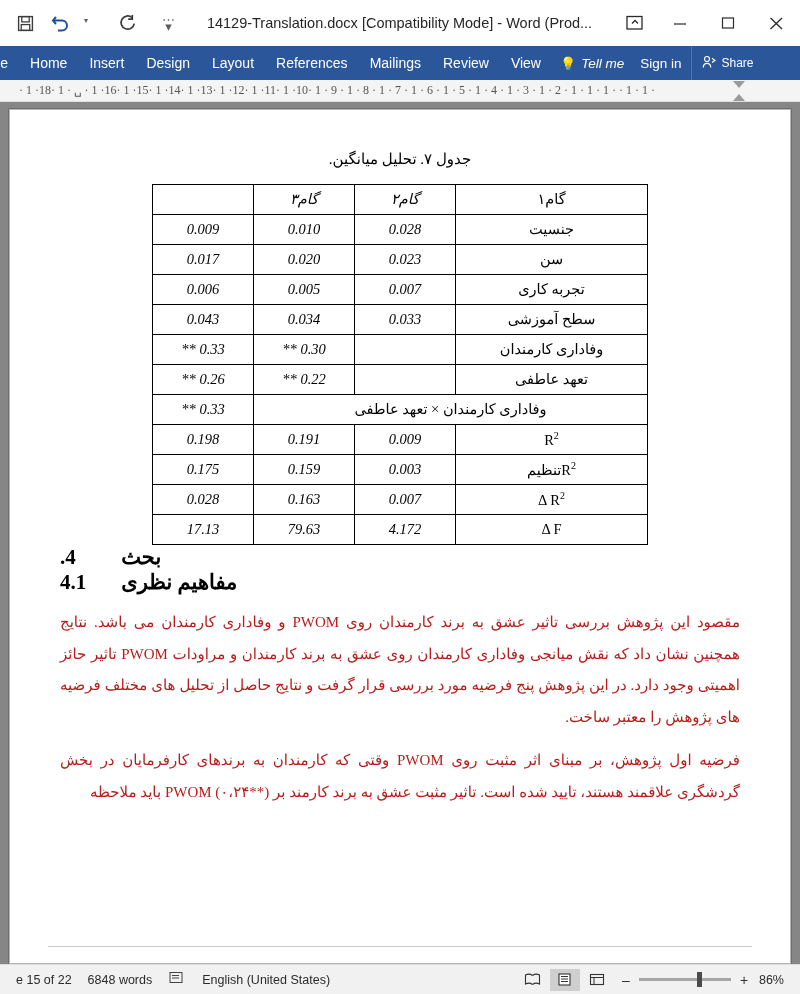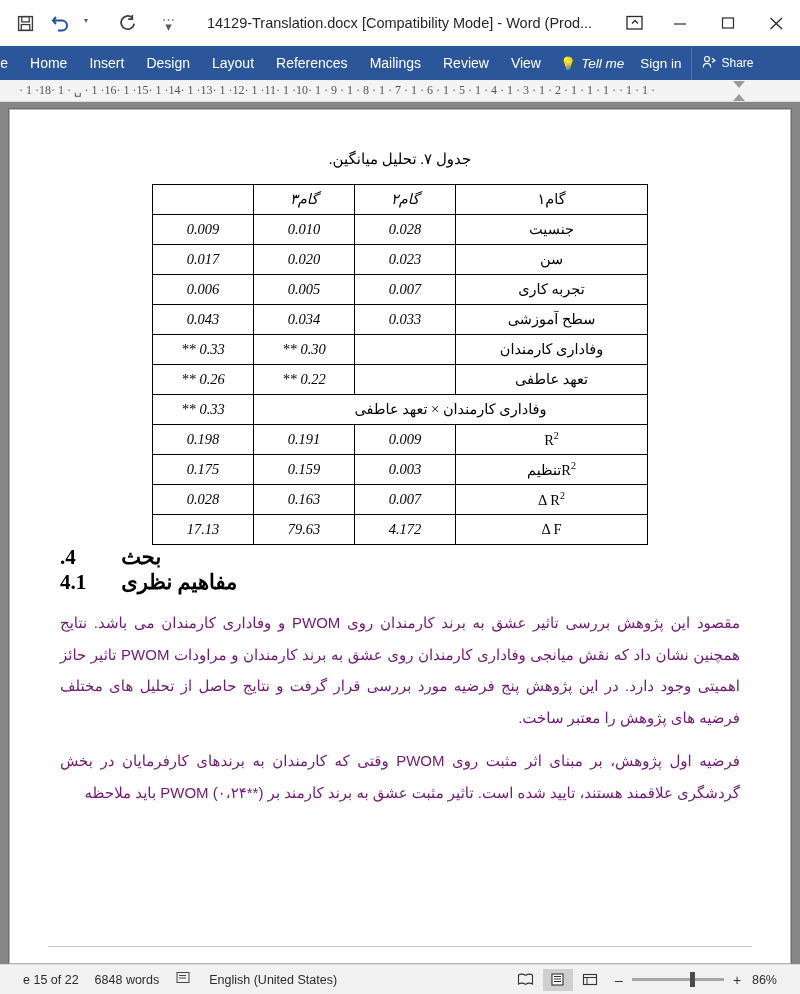--- a/index.html
+++ b/index.html
@@ -206,42 +206,42 @@
     font-family: "Liberation Serif", serif;
     font-weight: bold;
     font-size: 21px;
   }
   .sec-head-row .hnum { display:inline-block; min-width: 40px; }
   .sec-head-row .htxt { display:inline-block; margin-left: 16px; }
 
   p.body {
     direction: rtl;
     text-align: justify;
-    font-family: Liberation Sans, sans-serif;
+    font-family: Liberation Serif, serif;
     font-size: 15px;
     line-height: 2.1;
     margin: 12px 0 0 0;
-    color: #701a75;
+    color: #b91c1c;
   }
   .page-edge {
     position: absolute;
     left: 38px; right: 38px; bottom: 16px;
     border-bottom: 1px solid #c9c9c9;
   }
 
   
   .statusbar {
     height: 30px;
     background: #f1f1f1;
     border-top: 1px solid #dcdcdc;
     display: flex; align-items: center;
     font-size: 12.5px;
     color: #2b2b2b;
     flex: none;
-    padding: 0 15px;
+    padding: 0 8px;
   }
   .st-item { padding: 0 8px; white-space: nowrap; }
   .st-icon { padding: 0 9px; color: #444; font-size: 13px; }
   .views { margin-left: auto; display: flex; align-items: center; gap: 2px; }
   .viewbtn {
     width: 30px; height: 22px;
     display: flex; align-items: center; justify-content: center;
     color: #333; font-size: 13px;
   }
   .viewbtn.active { background: #cfcfcf; }

